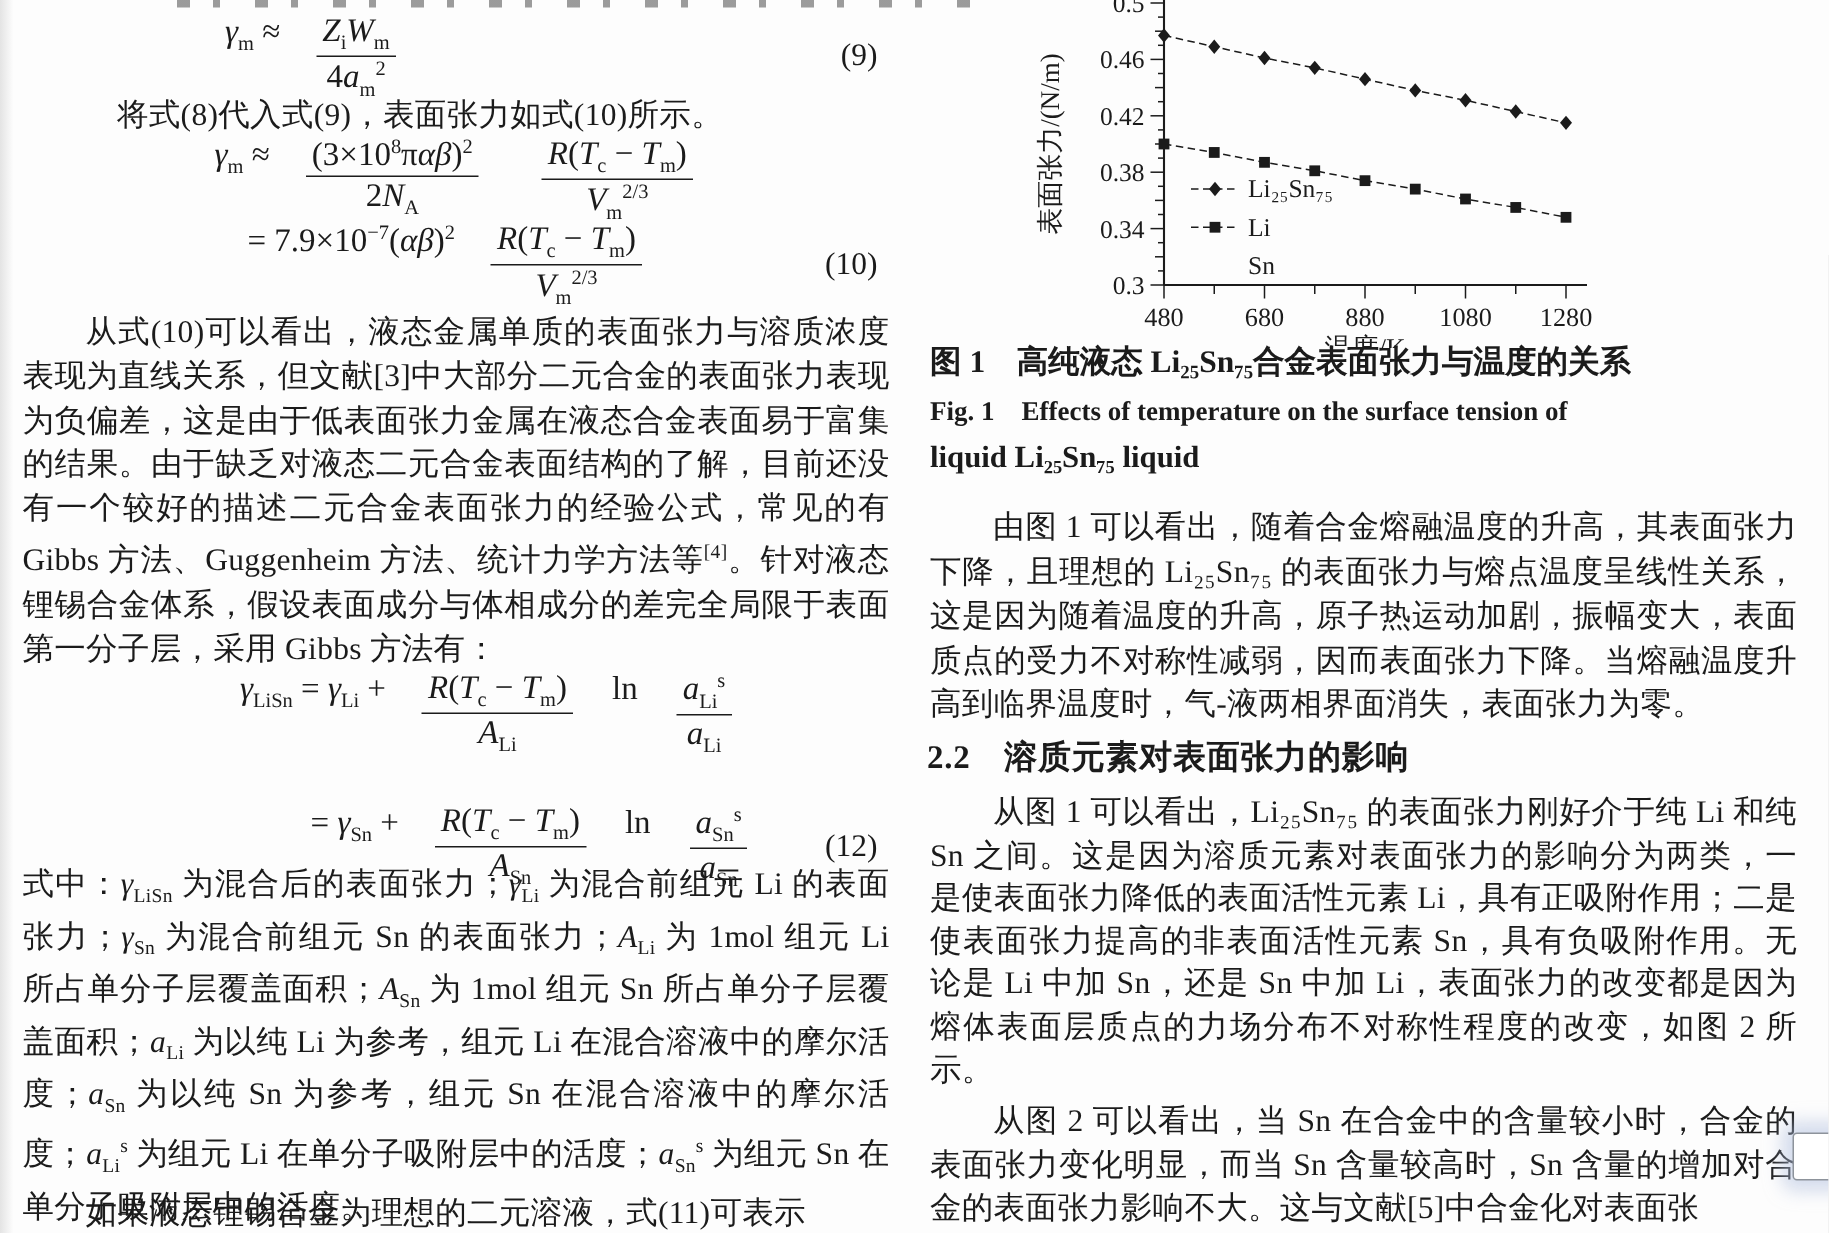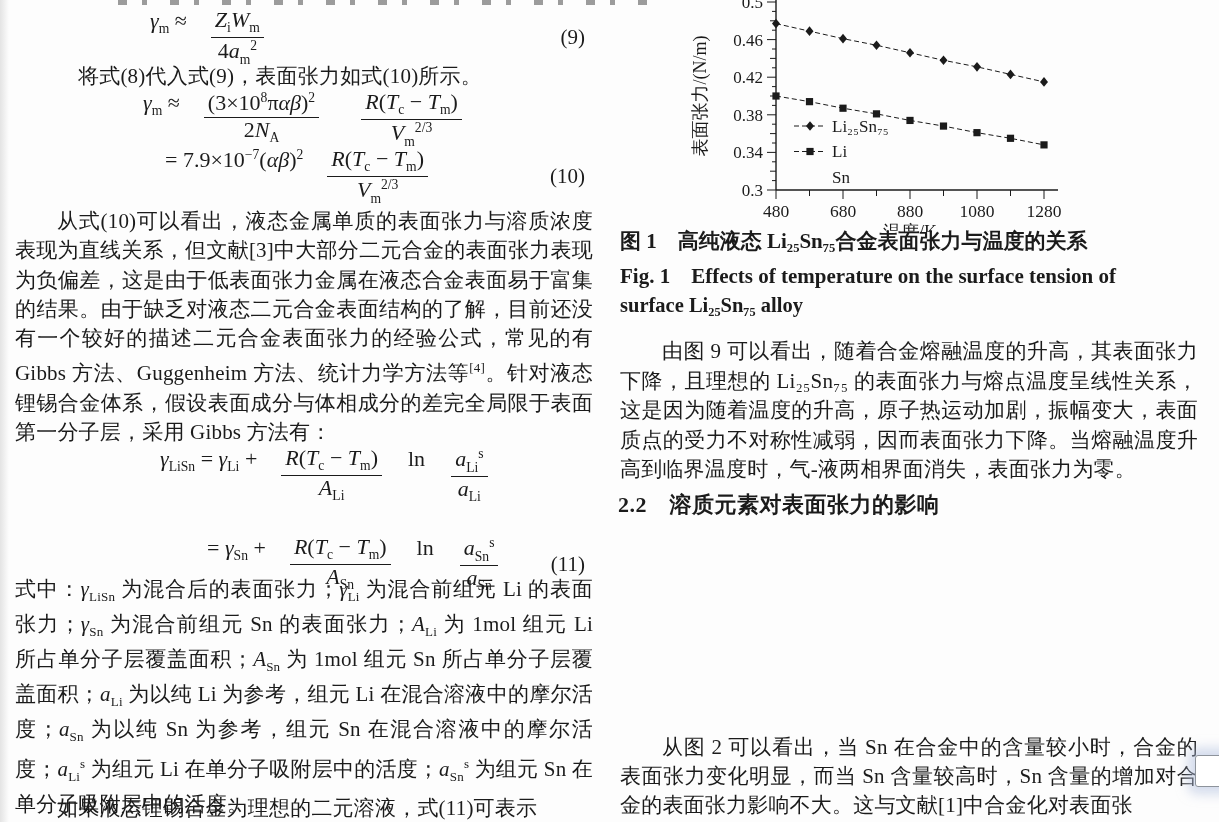--- a/index.html
+++ b/index.html
@@ -26,21 +26,21 @@
     font-size:22px;}
   .eq-body{display:inline-flex;align-items:flex-start;gap:6px;}
   .frac{display:inline-flex;flex-direction:column;align-items:center;line-height:1.12;margin:0 18px;}
   .frac .num{border-bottom:1.6px solid #1b1b1b;padding:0 4px 1px 4px;}
   .frac .den{padding:0 4px;}
   .eq-no{position:absolute;right:8px;top:50%;transform:translateY(-50%);font-size:21px;}
   .eq-op{margin:0 2px;}
   
   .fig-caption{position:absolute;left:620px;width:578px;font-weight:bold;}
   .cap-cn{top:227px;font-size:21px;}
-  .cap-en1{top:262px;font-size:21px;}
+  .cap-en1{top:262px;font-size:18px;}
   .cap-en2{top:294px;font-size:20.5px;}
   .section-heading{position:absolute;left:618px;top:490px;width:578px;
     font-weight:bold;font-size:22px;letter-spacing:.5px;}
   svg.chart{position:absolute;left:676px;top:-14px;}
   svg text{fill:#1b1b1b;font-family:"Liberation Serif","DejaVu Serif",serif;}
   svg .tick{font-size:17px;}
   svg .tick-x{font-size:17.5px;}
   svg .axis-label{font-size:18px;}
   svg .legend{font-size:17px;}
   
@@ -116,21 +116,21 @@
       <span class="frac">
         <span class="num"><i>R</i>(<i>T</i><sub>c</sub> − <i>T</i><sub>m</sub>)</span>
         <span class="den"><i>A</i><sub>Sn</sub></span>
       </span>
       <span class="eq-op">ln</span>
       <span class="frac">
         <span class="num"><i>a</i><sub>Sn</sub><sup>s</sup></span>
         <span class="den"><i>a</i><sub>Sn</sub></span>
       </span>
     </span>
-    <span class="eq-no">(11)</span>
+    <span class="eq-no">(12)</span>
   </div>
 
   <div class="para lcol" style="top:576px;line-height:27.7px;">式中：<i>γ</i><sub>LiSn</sub> 为混合后的表面张力；<i>γ</i><sub>Li</sub> 为混合前组元 Li 的表面张力；<i>γ</i><sub>Sn</sub> 为混合前组元 Sn 的表面张力；<i>A</i><sub>Li</sub> 为 1mol 组元 Li 所占单分子层覆盖面积；<i>A</i><sub>Sn</sub> 为 1mol 组元 Sn 所占单分子层覆盖面积；<i>a</i><sub>Li</sub> 为以纯 Li 为参考，组元 Li 在混合溶液中的摩尔活度；<i>a</i><sub>Sn</sub> 为以纯 Sn 为参考，组元 Sn 在混合溶液中的摩尔活度；<i>a</i><sub>Li</sub><sup>s</sup> 为组元 Li 在单分子吸附层中的活度；<i>a</i><sub>Sn</sub><sup>s</sup> 为组元 Sn 在单分子吸附层中的活度。</div>
 
   <div class="para lcol indent2" style="top:794px;line-height:28px;">如果液态锂锡合金为理想的二元溶液，式(11)可表示</div>
 
   <svg class="chart" width="420" height="246" viewBox="0 0 420 246">
       <line x1="100" y1="0" x2="100" y2="204" stroke="#1b1b1b" stroke-width="1.4"></line>
       <line x1="100" y1="204" x2="382" y2="204" stroke="#1b1b1b" stroke-width="1.4"></line>
       <line x1="91" y1="204" x2="100" y2="204" stroke="#1b1b1b" stroke-width="1"></line>
@@ -200,23 +200,24 @@
       <path d="M 134 135.2 L 138 140 L 134 144.8 L 130 140 Z" fill="#1b1b1b"></path>
       <text x="156" y="145.5" class="legend">Li₂₅Sn₇₅</text>
       <line x1="118" y1="165.5" x2="150" y2="165.5" stroke="#1b1b1b" stroke-width="1" stroke-dasharray="5 3"></line>
       <rect x="130.4" y="161.9" width="7.2" height="7.2" fill="#1b1b1b"></rect>
       <text x="156" y="171" class="legend">Li</text>
       <text x="156" y="196.5" class="legend">Sn</text>
     </svg>
 
   <div class="fig-caption cap-cn">图 1　高纯液态 Li₂₅Sn₇₅合金表面张力与温度的关系</div>
   <div class="fig-caption cap-en1">Fig. 1　Effects of temperature on the surface tension of</div>
-  <div class="fig-caption cap-en2">surface Li₂₅Sn₇₅ alloy</div>
-
-  <div class="para rcol indent2" style="top:337px;line-height:29.6px;">由图 9 可以看出，随着合金熔融温度的升高，其表面张力下降，且理想的 Li₂₅Sn₇₅ 的表面张力与熔点温度呈线性关系，这是因为随着温度的升高，原子热运动加剧，振幅变大，表面质点的受力不对称性减弱，因而表面张力下降。当熔融温度升高到临界温度时，气-液两相界面消失，表面张力为零。</div>
+  <div class="fig-caption cap-en2">liquid Li₂₅Sn₇₅ liquid</div>
+
+  <div class="para rcol indent2" style="top:337px;line-height:29.6px;">由图 1 可以看出，随着合金熔融温度的升高，其表面张力下降，且理想的 Li₂₅Sn₇₅ 的表面张力与熔点温度呈线性关系，这是因为随着温度的升高，原子热运动加剧，振幅变大，表面质点的受力不对称性减弱，因而表面张力下降。当熔融温度升高到临界温度时，气-液两相界面消失，表面张力为零。</div>
 
   <div class="section-heading">2.2　溶质元素对表面张力的影响</div>
 
-
-  <div class="para rcol indent2" style="top:733px;line-height:28.8px;">从图 2 可以看出，当 Sn 在合金中的含量较小时，合金的表面张力变化明显，而当 Sn 含量较高时，Sn 含量的增加对合金的表面张力影响不大。这与文献[1]中合金化对表面张</div>
+  <div class="para rcol indent2" style="top:527px;line-height:28.6px;">从图 1 可以看出，Li₂₅Sn₇₅ 的表面张力刚好介于纯 Li 和纯 Sn 之间。这是因为溶质元素对表面张力的影响分为两类，一是使表面张力降低的表面活性元素 Li，具有正吸附作用；二是使表面张力提高的非表面活性元素 Sn，具有负吸附作用。无论是 Li 中加 Sn，还是 Sn 中加 Li，表面张力的改变都是因为熔体表面层质点的力场分布不对称性程度的改变，如图 2 所示。</div>
+
+  <div class="para rcol indent2" style="top:733px;line-height:28.8px;">从图 2 可以看出，当 Sn 在合金中的含量较小时，合金的表面张力变化明显，而当 Sn 含量较高时，Sn 含量的增加对合金的表面张力影响不大。这与文献[5]中合金化对表面张</div>
 
   <div class="float-widget"></div>
 </div>
 
 </body></html>

